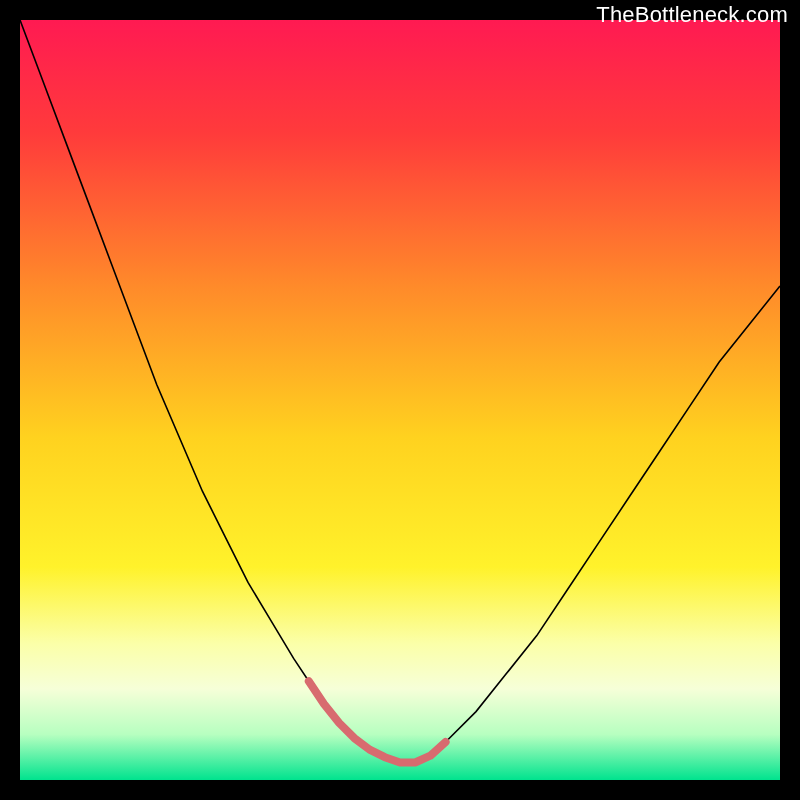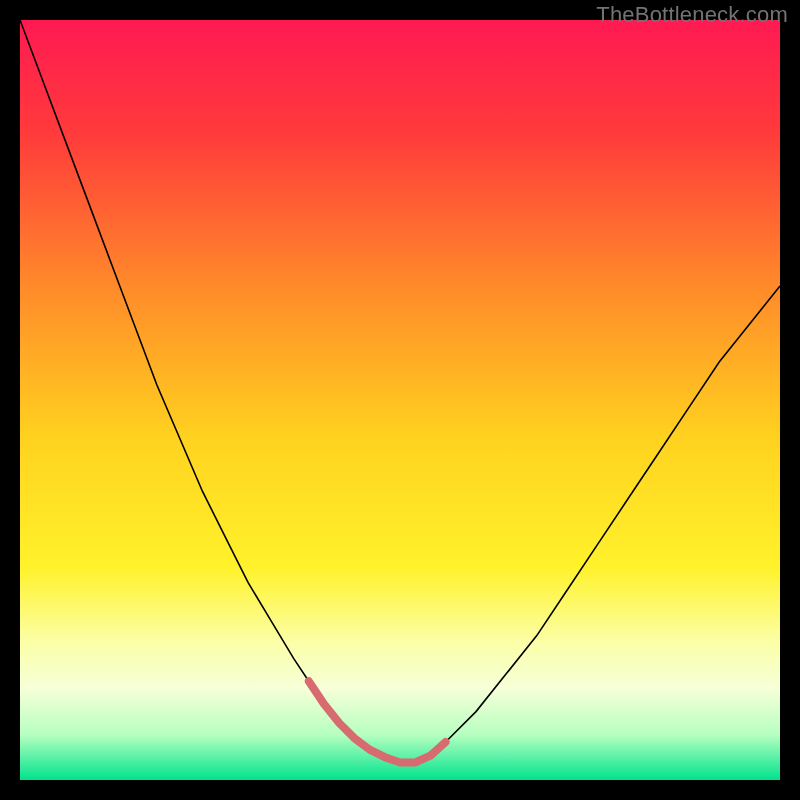--- a/index.html
+++ b/index.html
@@ -16,21 +16,21 @@
     height: 800px;
     background: #000;
   }
   .watermark {
     position: absolute;
     top: 2px;
     right: 12px;
     font-family: Arial, Helvetica, sans-serif;
     font-size: 22px;
     font-weight: 500;
-    color: #737373;
+    color: #ffffff;
     z-index: 20;
     letter-spacing: 0.2px;
   }
   .plot {
     position: absolute;
     left: 20px;
     top: 20px;
     width: 760px;
     height: 760px;
     display: block;

